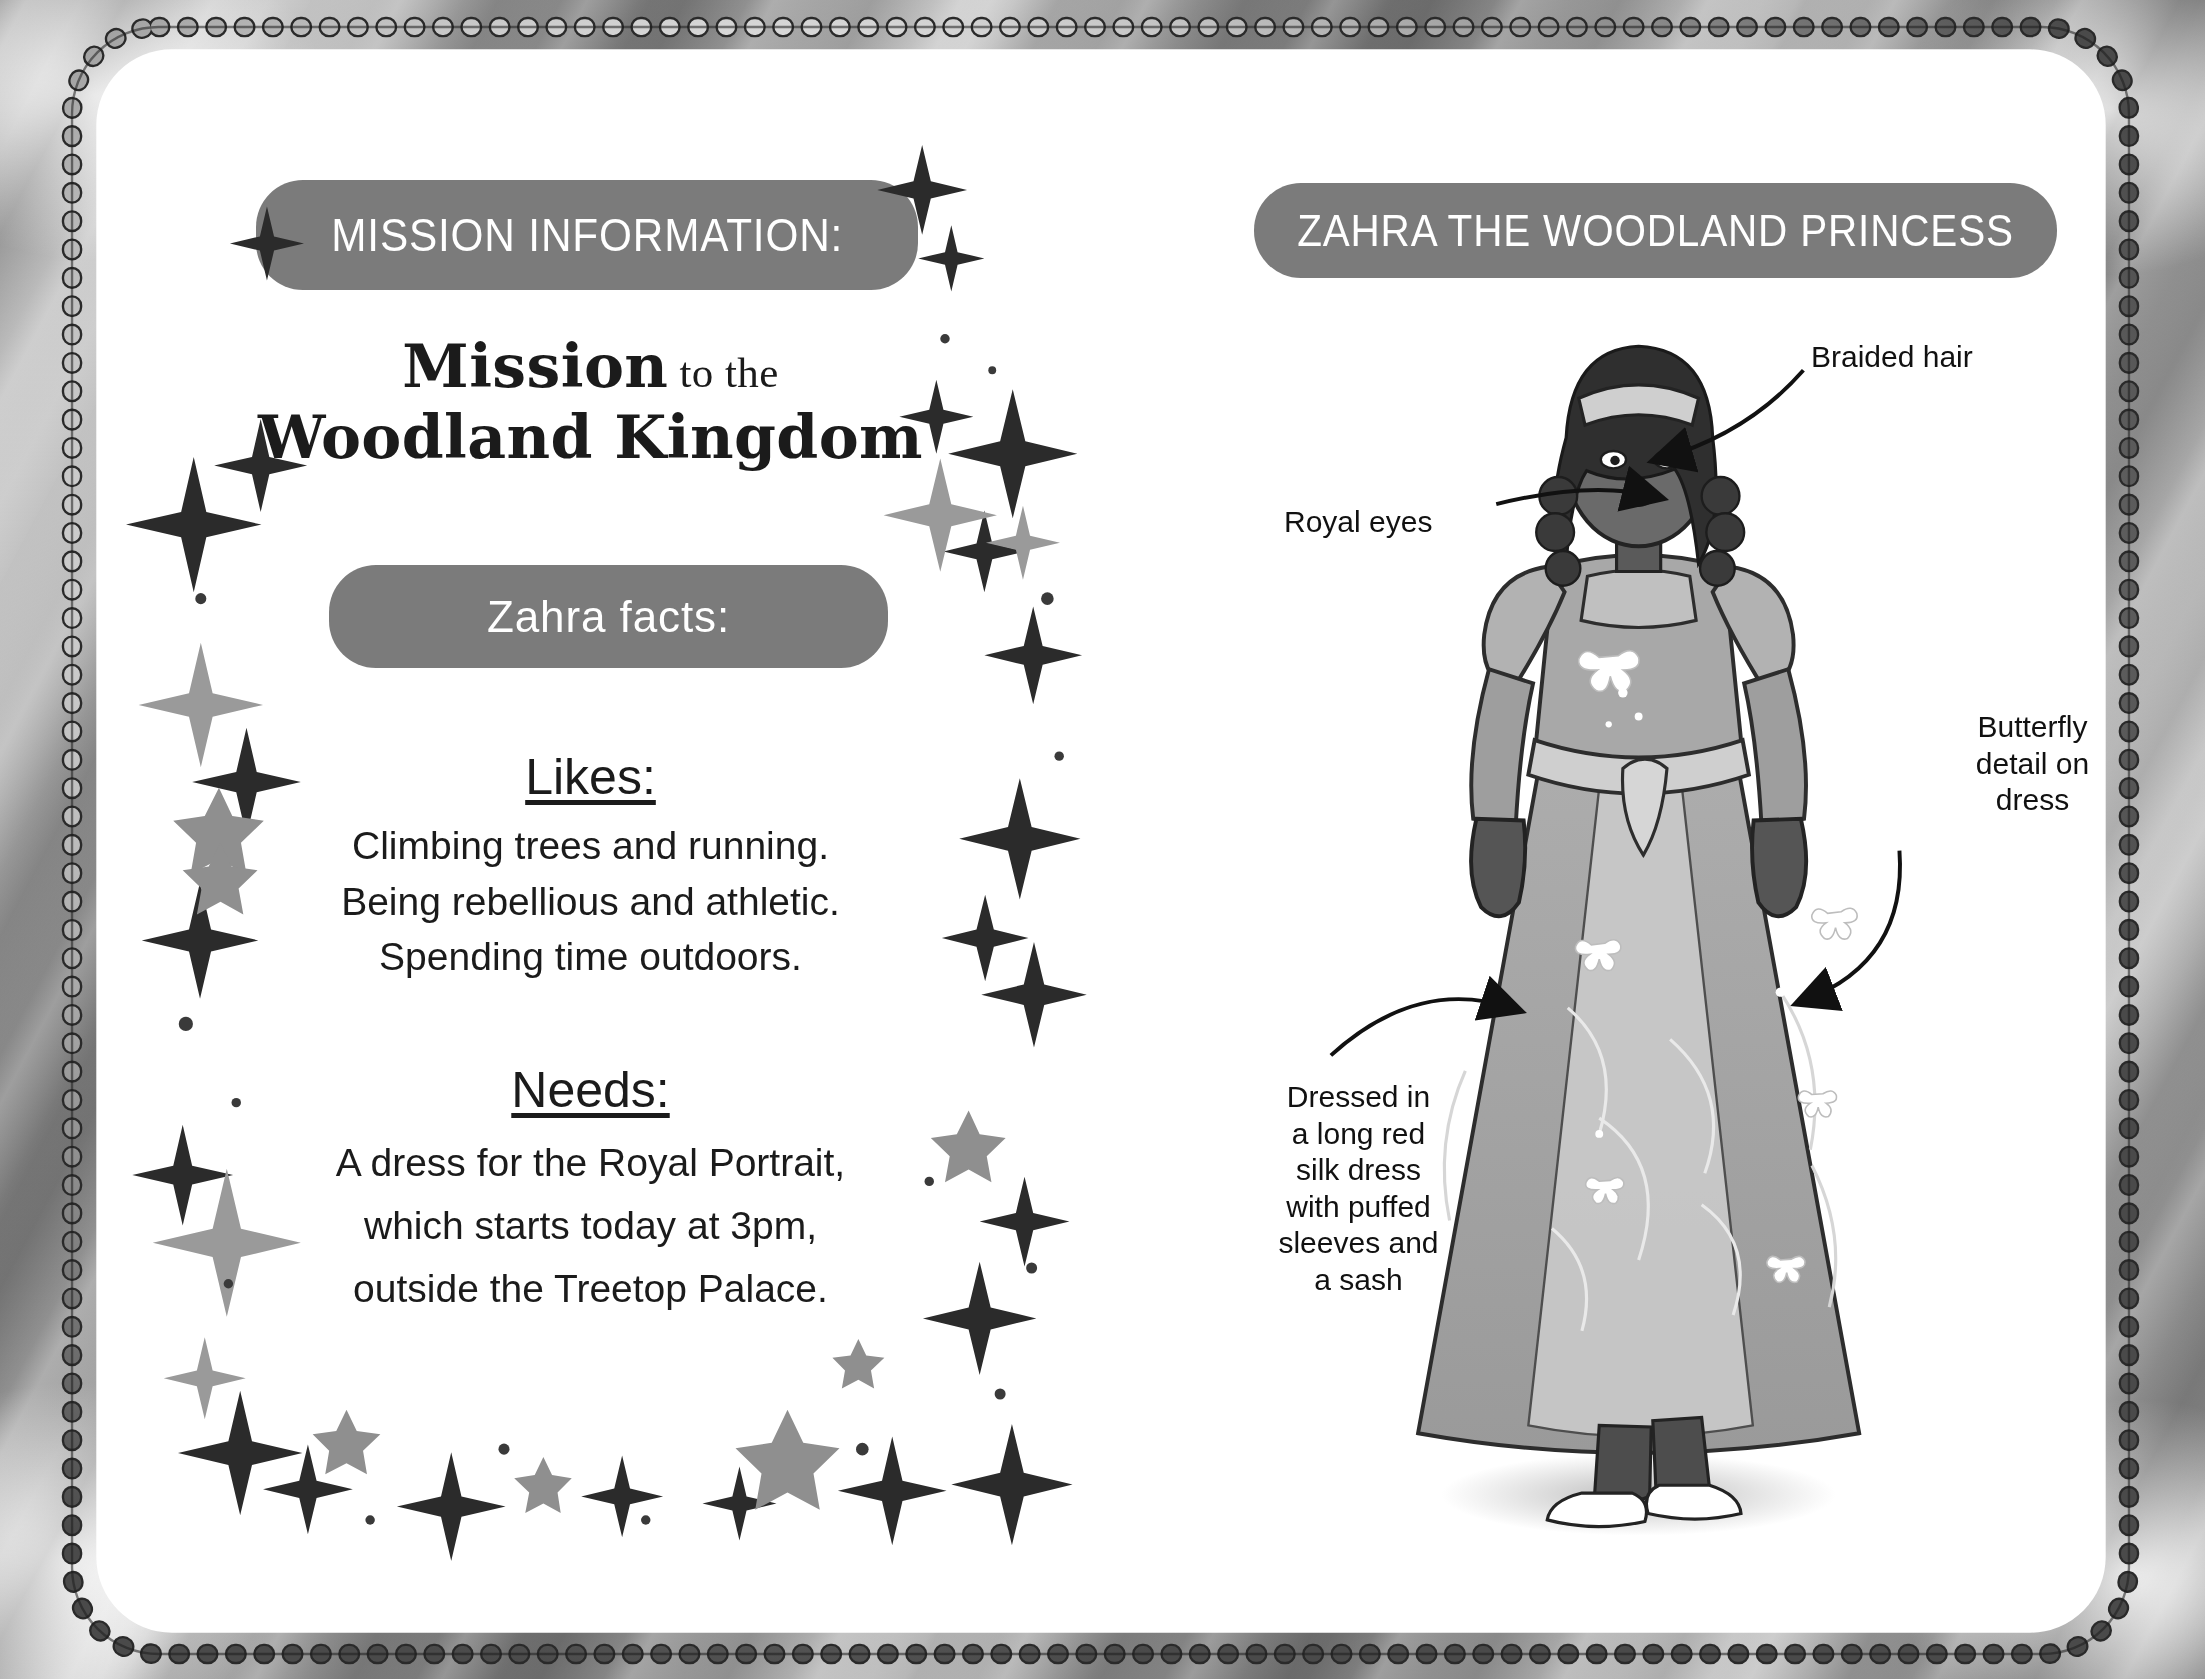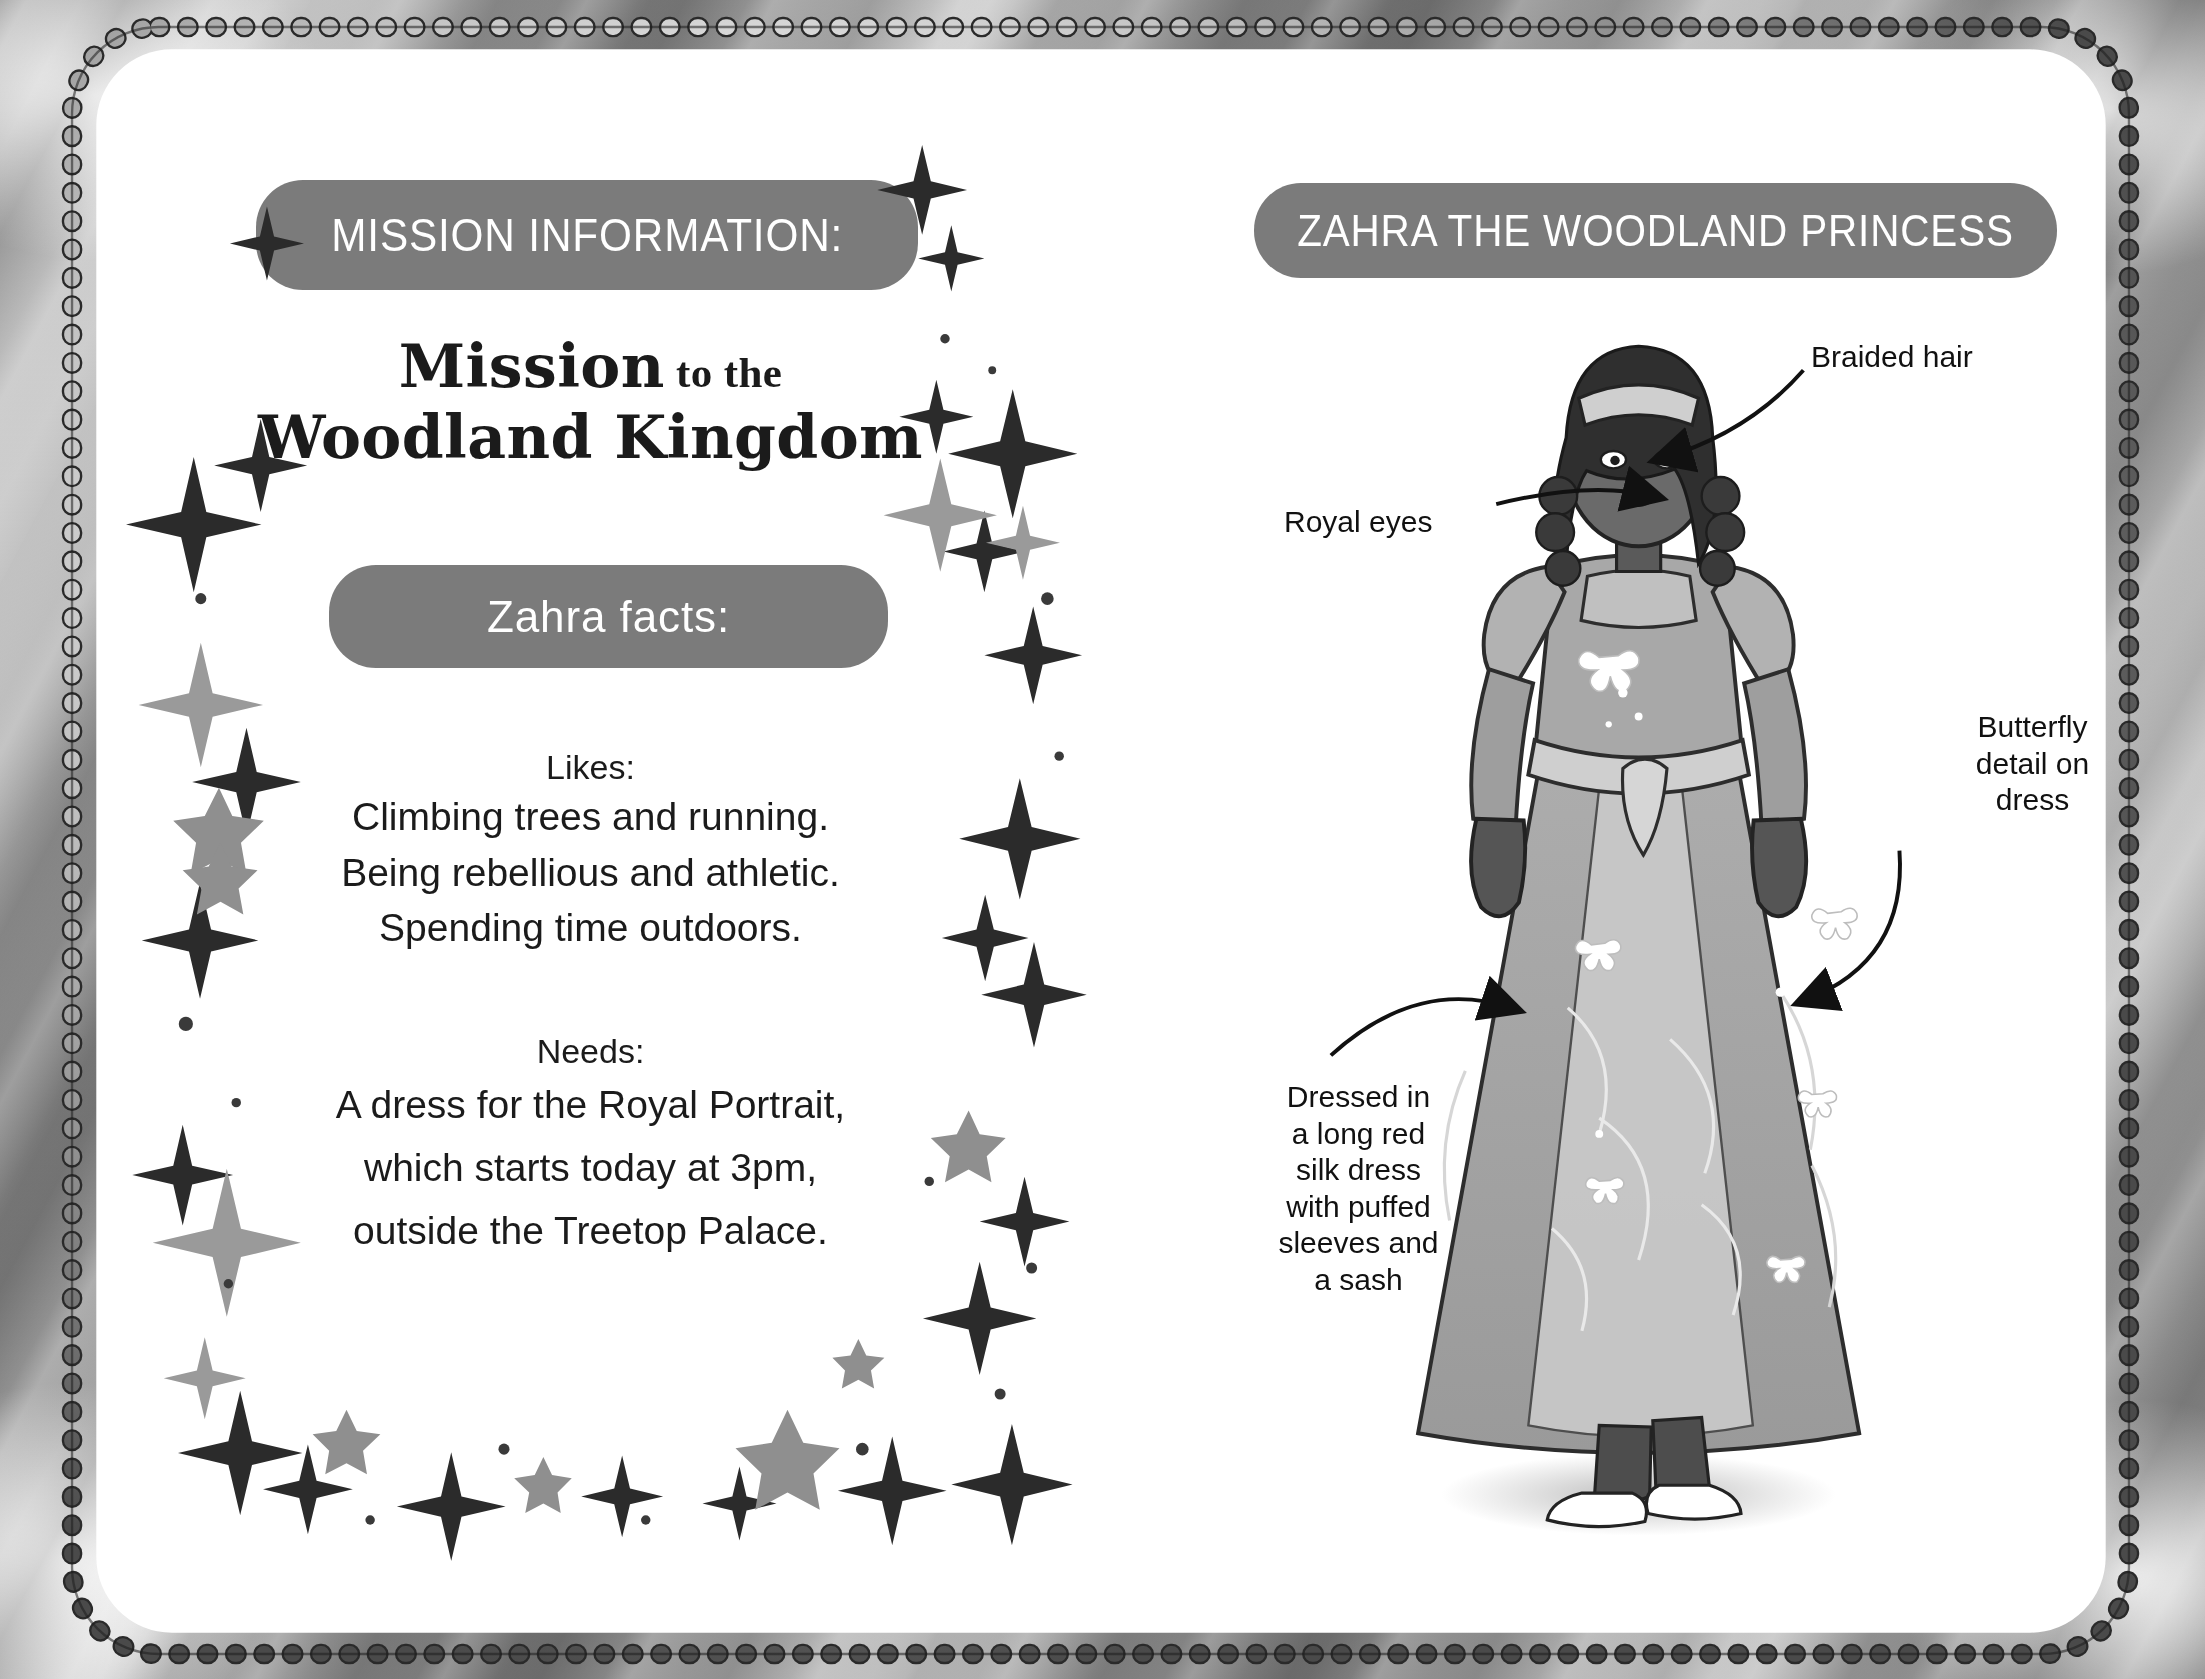--- a/index.html
+++ b/index.html
@@ -115,26 +115,27 @@
   .mission-title {
     font-size: 60px;
     line-height: 1.18;
     margin: 15.8px 0 0 0;
     font-family: "DejaVu Serif", serif;
     font-weight: 700;
     letter-spacing: 0.4px;
   }
   .mission-title .small {
     font-size: 43px;
-    font-weight: 700;
+    font-weight: 400;
     font-family: "Liberation Serif", serif;
   }
   .sub-head {
-    font-size: 34px;
-    margin: 2px;
+    font-size: 50px;
+    margin: 12px;
+    text-decoration: underline;
     text-underline-offset: 6.3px;
   }
   .body-line {
     font-size: 39px;
     line-height: 1.42;
     margin: 0;
   }
   .block-likes { margin-top: 87px; }
   .block-needs { margin-top: 76px; }
   .block-needs .body-line { line-height: 1.62; }

